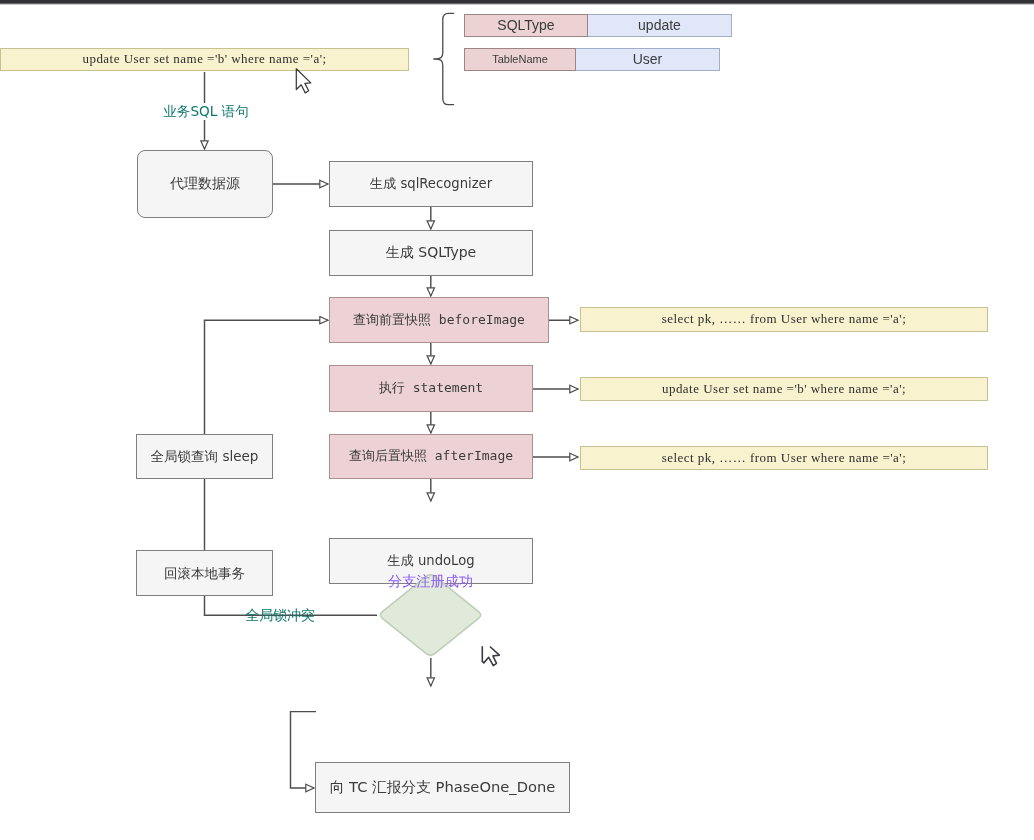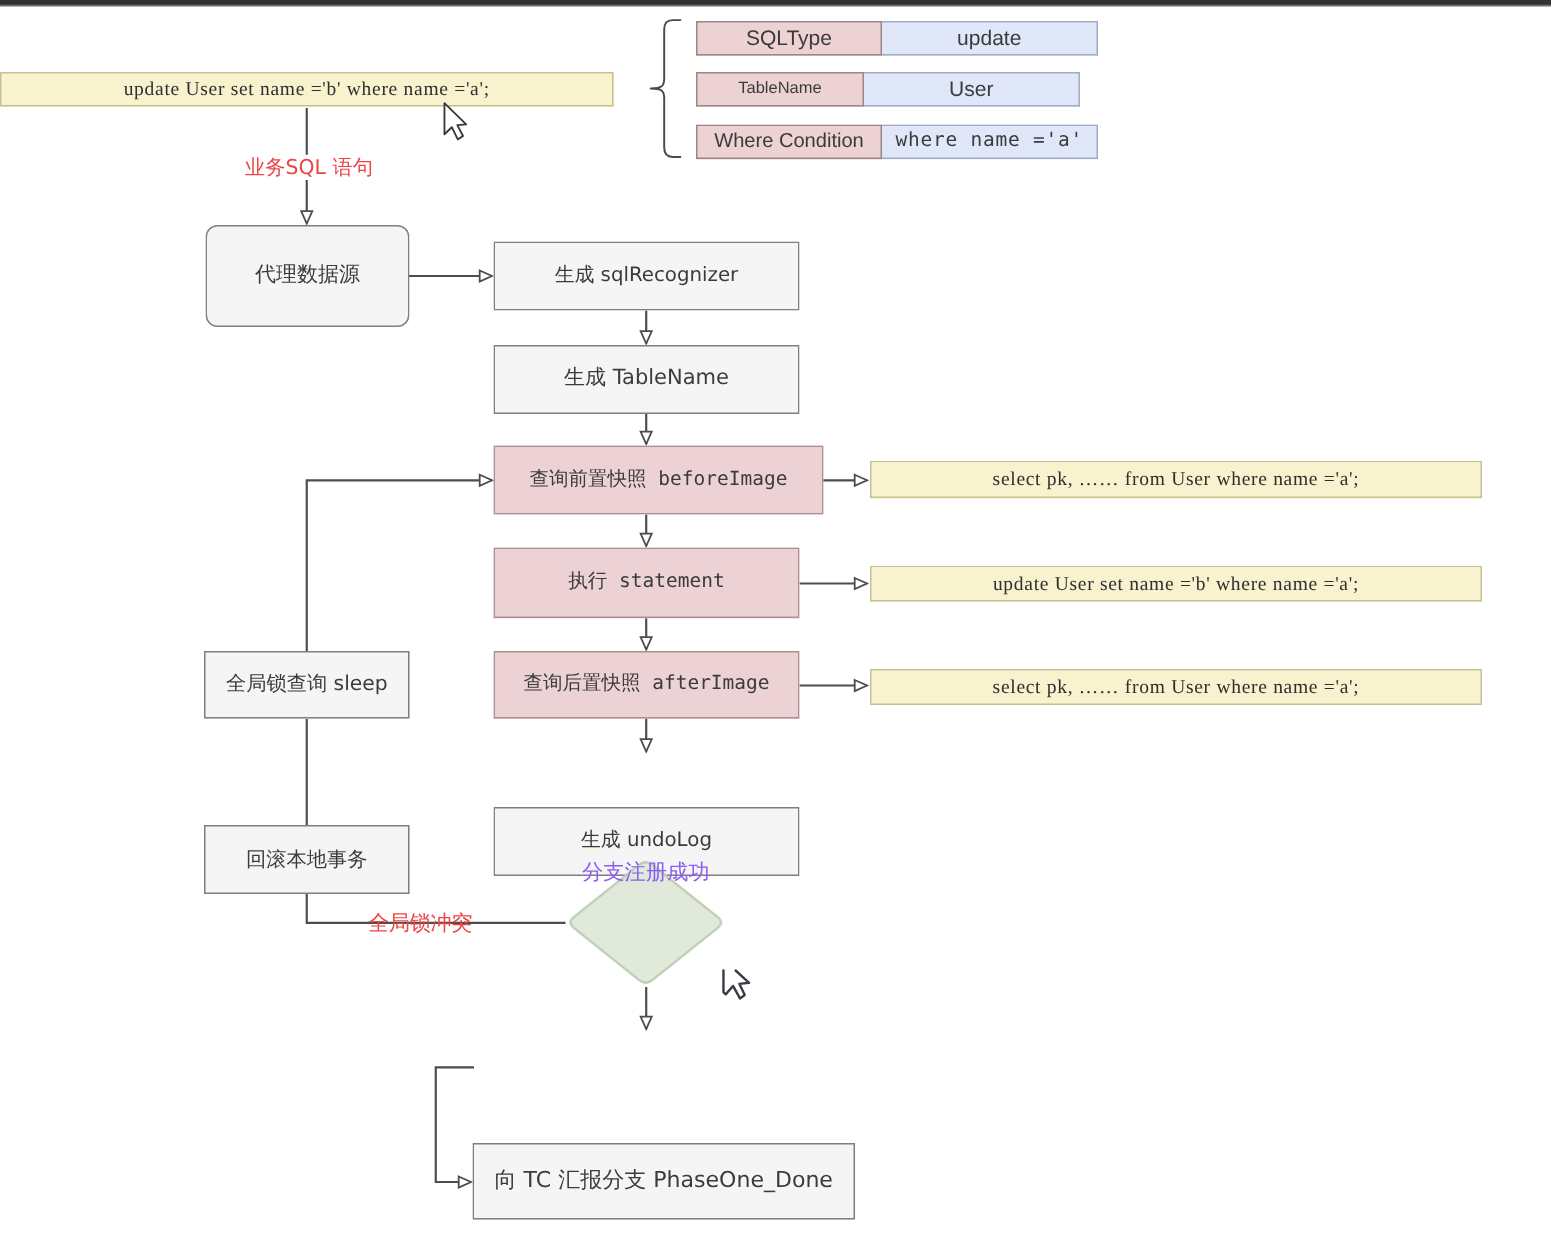--- a/index.html
+++ b/index.html
@@ -25,21 +25,21 @@
   .cell-key{background:#ECD2D2;border:1px solid #9e8585;}
   .cell-val{background:#DFE7F8;border:1px solid #a2aec5;border-left:none;}
   .diamond-wrap{position:absolute;}
   .diamond-shape{position:absolute;left:0;top:0;}
   .diamond-label{position:absolute;left:0;top:0;width:100%;height:100%;
       display:flex;align-items:flex-start;justify-content:center;color:#8b5cf6;}
 
   .fs-cn{font-family:"DejaVu Sans", sans-serif;}
   .mono{font-family:"DejaVu Sans Mono", monospace;}
 
-  .edge-label{position:absolute;background:#ffffff;color:#ef4444;
+  .edge-label{position:absolute;background:#ffffff;color:#0f766e;
       font-family:"DejaVu Sans", sans-serif;white-space:nowrap;
       display:flex;align-items:center;justify-content:center;}
 
   .cursor{position:absolute;pointer-events:none;}
 </style>
 </head>
 <body>
 
 <div id="stage">
   <div class="topbar"></div>
@@ -96,44 +96,36 @@
         </div>
     </div>
     <div style="position:absolute;left:0;top:34px;width:268px;height:23px;display:flex;">
       <div class="node cell-key" style="position:relative;width:112px;height:23px;font-size:11px;">
           <span>TableName</span>
         </div>
       <div class="node cell-val" style="position:relative;width:144px;height:23px;font-size:14px;">
           <span>User</span>
         </div>
     </div>
-    <div style="position:absolute;left:0;top:69px;width:268px;height:23px;display:flex;">
-      <div class="node cell-key" style="position:relative;width:124px;height:23px;font-size:13.4px;">
-          <span>Where Condition</span>
-        </div>
-      <div class="node cell-val mono" style="position:relative;width:144px;height:23px;font-size:13px;letter-spacing:0.5px;">
-          <span>where name ='a'</span>
-        </div>
-    </div>
   </div>
 
   <svg style="position:absolute;left:430px;top:10px;width:28px;height:100px;" viewBox="0 0 28 100">
     <path d="M23.6,3.4 L18.4,3.4 C14.3,3.4 12.8,5.4 12.8,9.6 L12.8,42.4 C12.8,47.3 11.4,49 3.8,49 C11.4,49 12.8,50.7 12.8,55.6 L12.8,88.4 C12.8,92.6 14.3,94.6 18.4,94.6 L23.6,94.6" fill="none" stroke="#4a4a4a" stroke-width="1.3" stroke-linecap="round" stroke-linejoin="round"></path>
   </svg>
 
   <div class="node gray-box fs-cn" style="left:137px;top:150px;width:136px;height:68px;border-radius:8px;font-size:14px;">
     <span>代理数据源</span>
   </div>
 
   <div class="node gray-box fs-cn" style="left:329px;top:161px;width:204px;height:46px;font-size:13.2px;">
     <span>生成 sqlRecognizer</span>
   </div>
 
   <div class="node gray-box fs-cn" style="left:329px;top:230px;width:204px;height:46px;font-size:14px;">
-    <span>生成 TableName</span>
+    <span>生成 SQLType</span>
   </div>
 
   <div class="node pink-box mono" style="left:329px;top:297px;width:220px;height:46px;font-size:13px;text-align:right;">
     <span>查询前置快照 beforeImage</span>
   </div>
 
   <div class="node pink-box mono" style="left:329px;top:365px;width:204px;height:47px;font-size:13px;">
     <span>执行 statement</span>
   </div>
 

